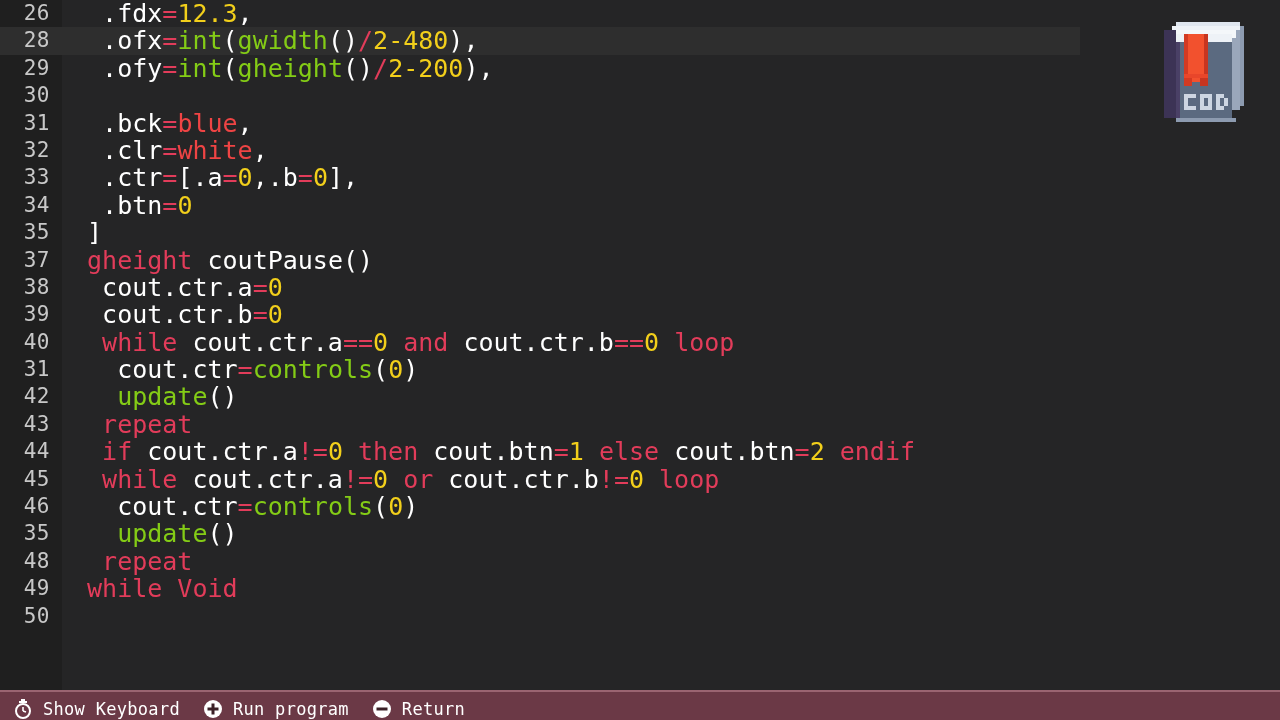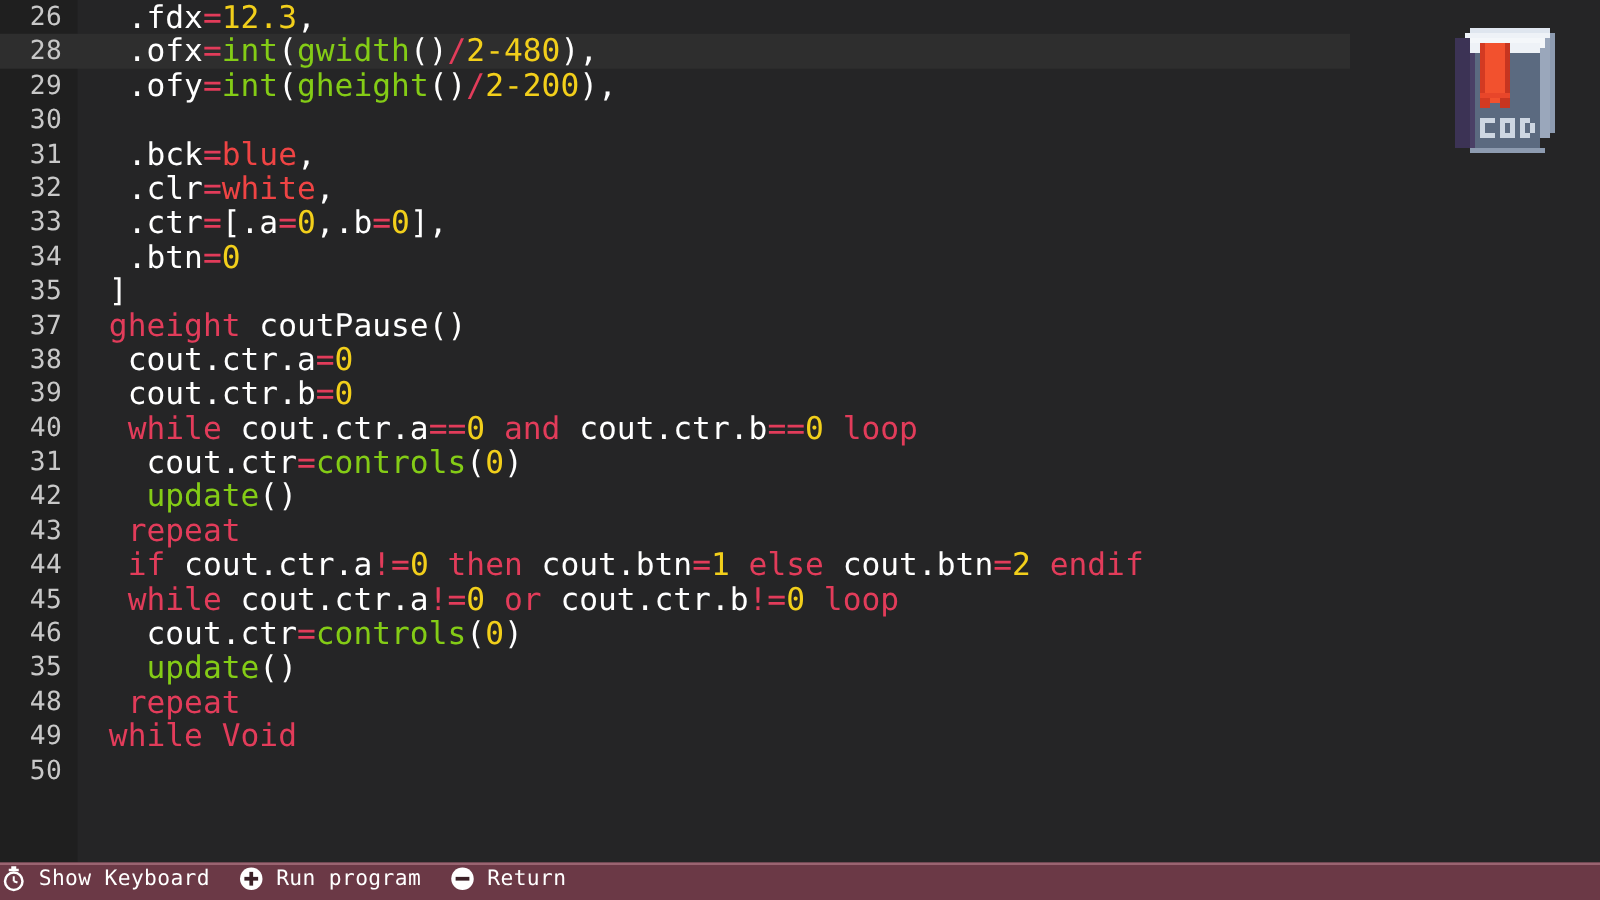--- a/index.html
+++ b/index.html
@@ -86,21 +86,22 @@
   .bottombar {
     position: absolute;
     left: 0;
     top: 690px;
     width: 1280px;
     height: 30px;
     background: #6b3946;
     border-top: 2px solid #9a6471;
     box-sizing: border-box;
     display: flex;
-    align-items: flex-start;
+    align-items: flex-end;
+    padding-left: 12px;
   }
   .hint {
     display: flex;
     align-items: center;
     margin-right: 22px;
   }
   .hint .label {
     color: #ffffff;
     font-size: 17px;
     font-family: "DejaVu Sans Mono", "Liberation Mono", monospace;

